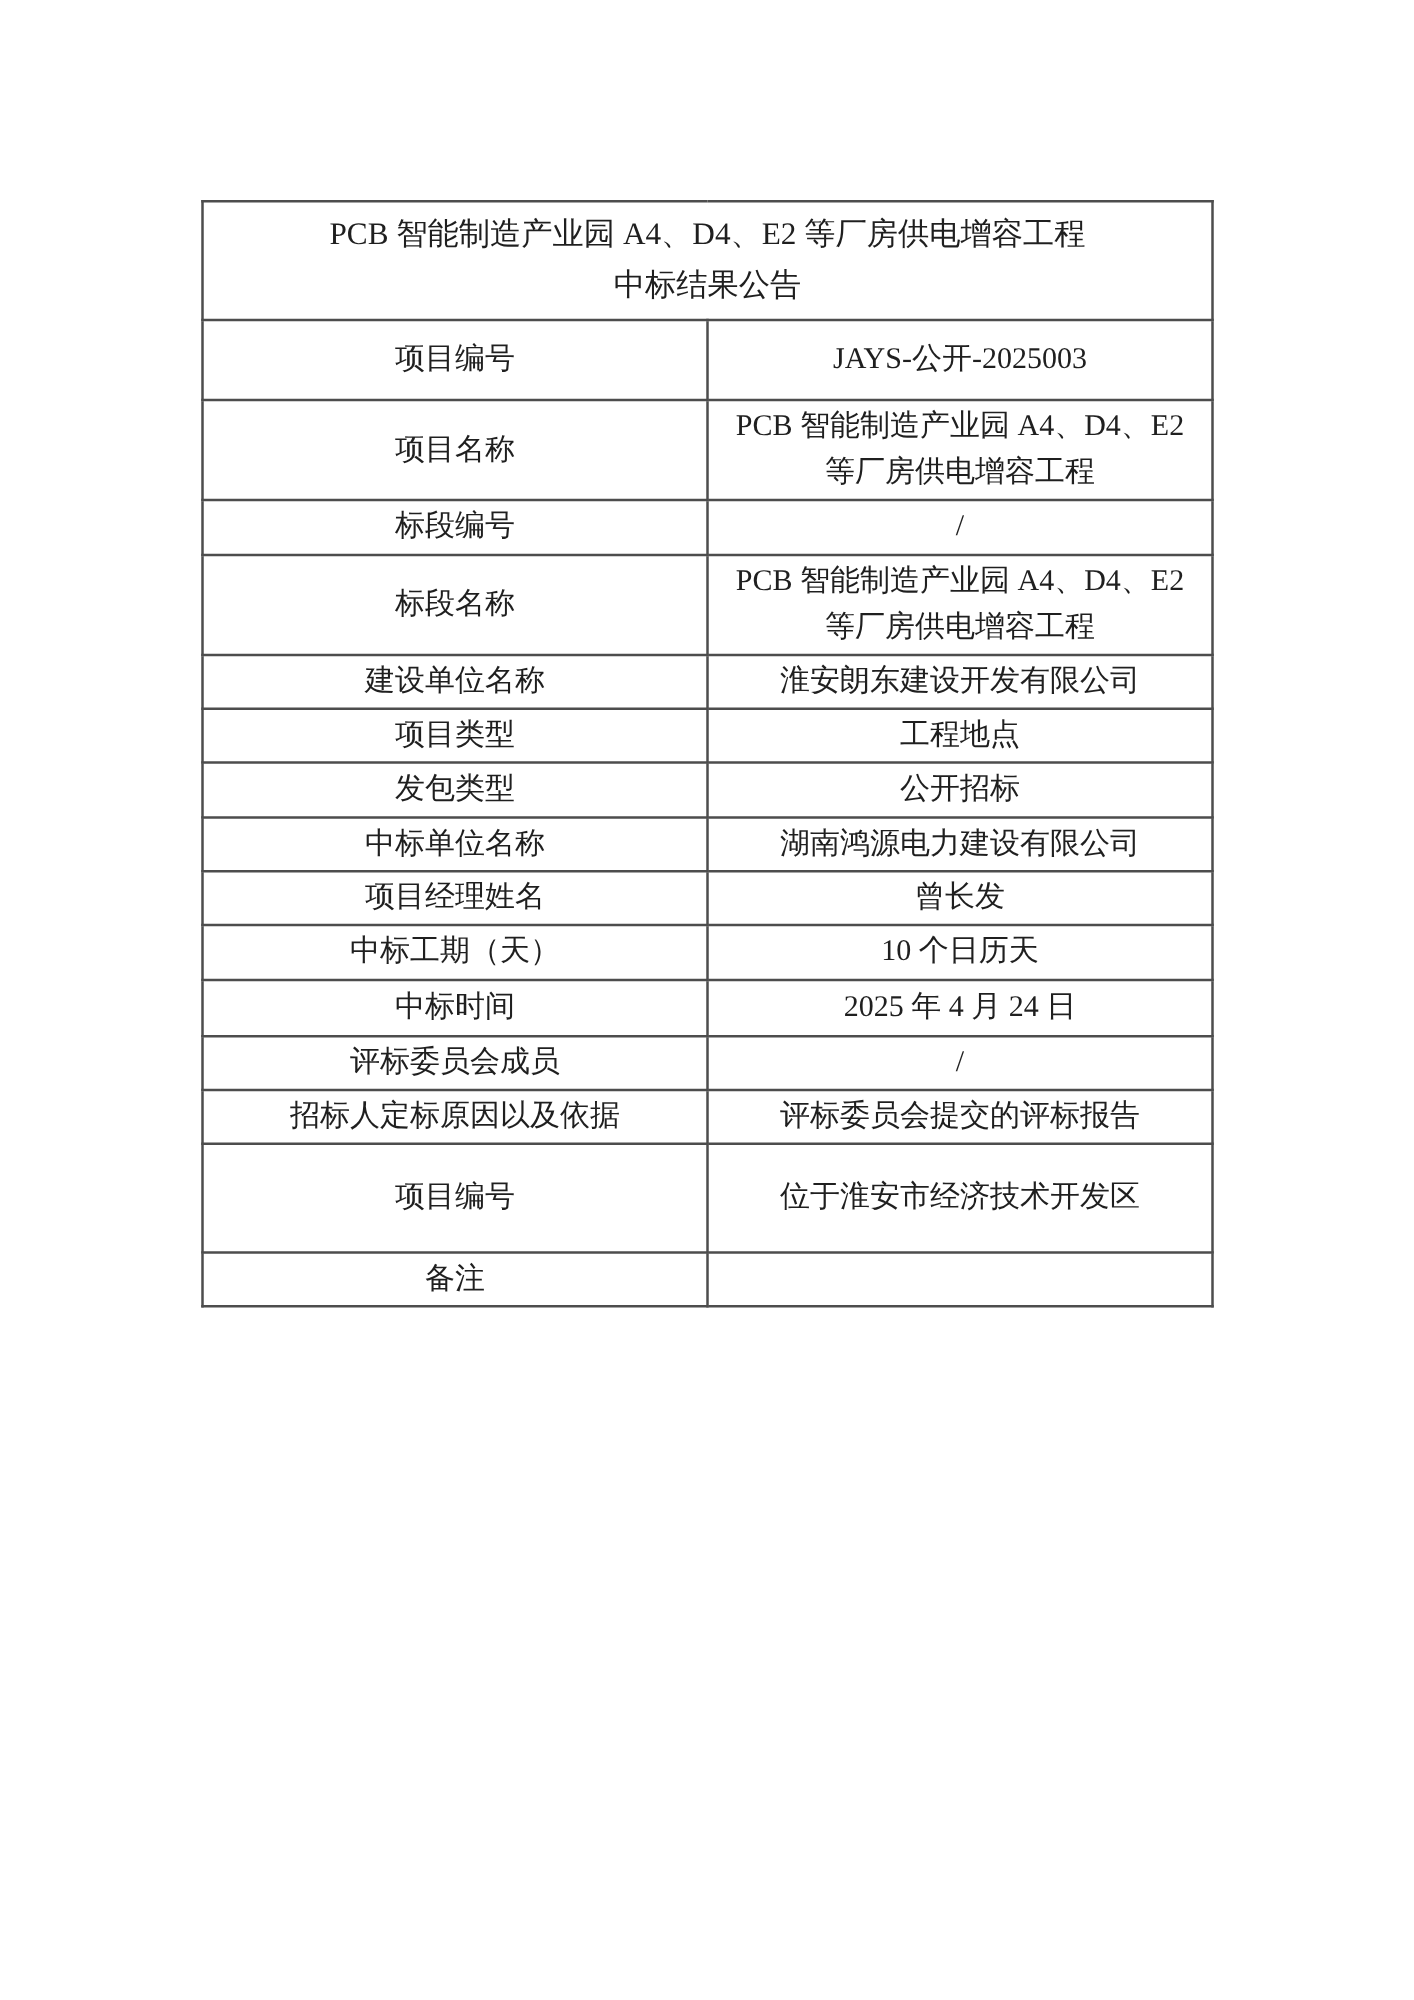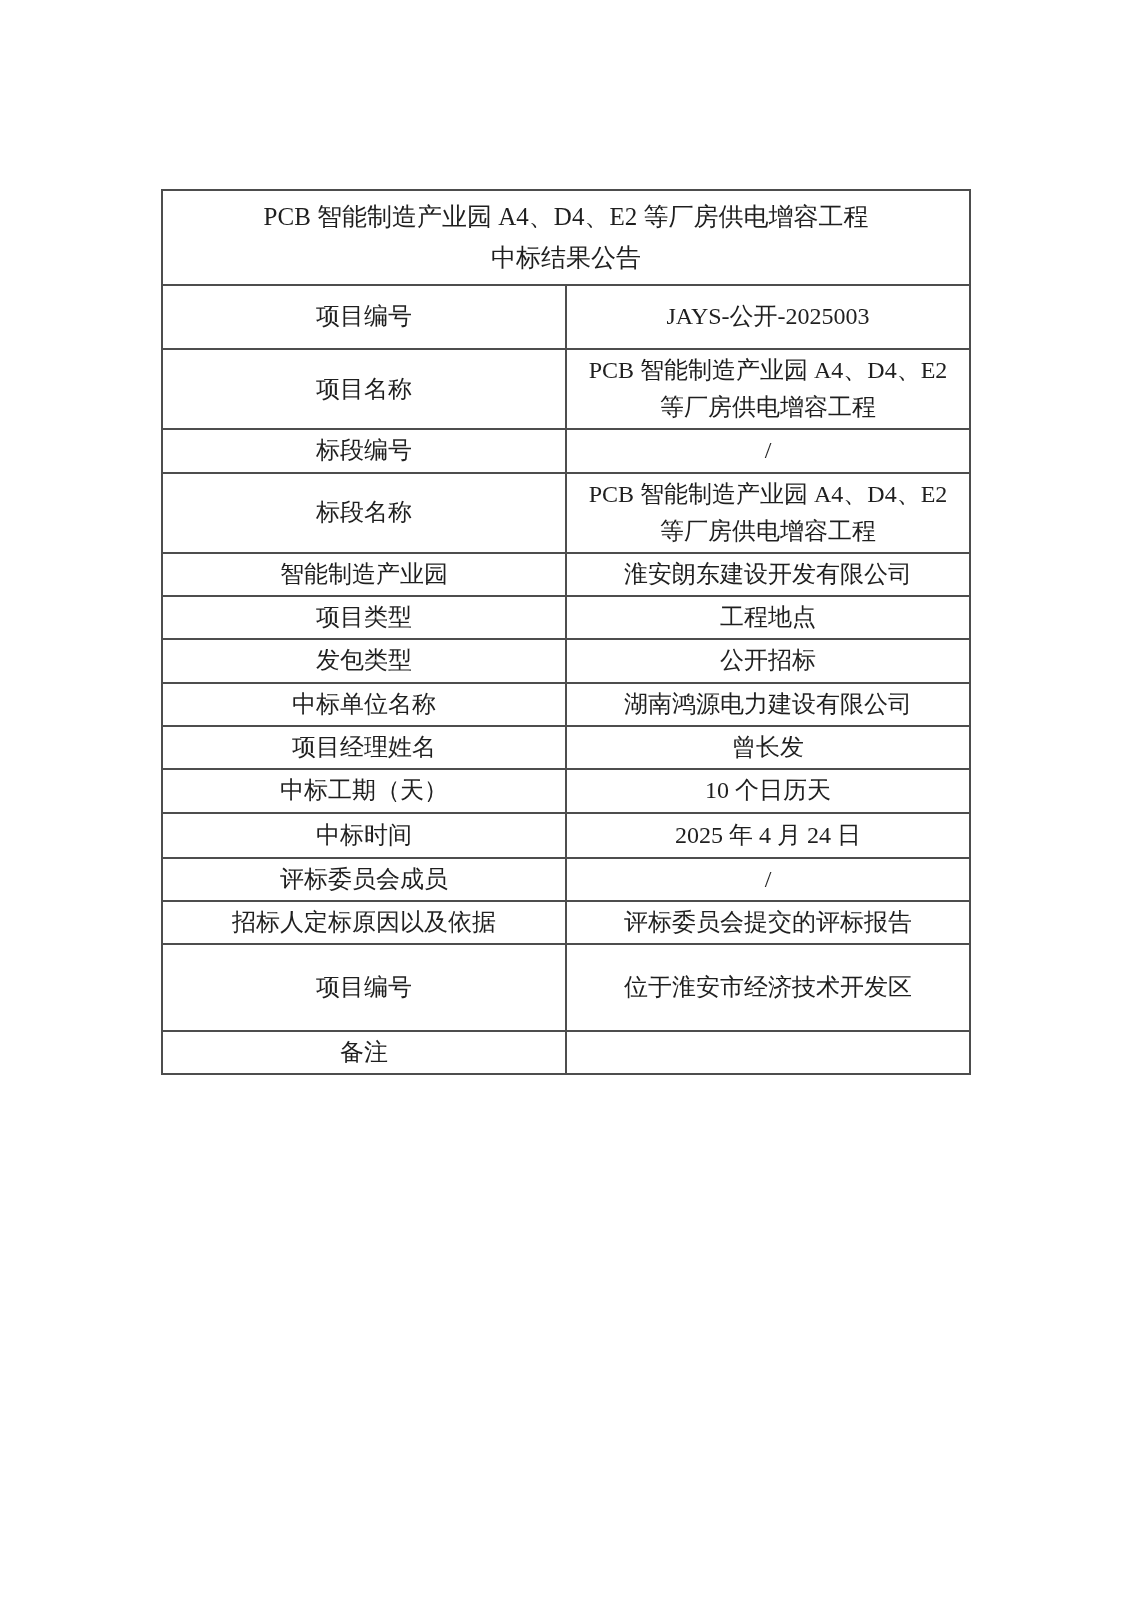--- a/index.html
+++ b/index.html
@@ -15,21 +15,21 @@
     position: relative;
     width: 1131px;
     height: 1600px;
     background: #ffffff;
     overflow: hidden;
   }
 
   table.announcement {
     position: absolute;
     left: 161px;
-    top: 189px;
+    top: 160px;
     width: 810px;
     border-collapse: collapse;
     table-layout: fixed;
   }
 
   table.announcement td {
     border: 2px solid #4d4d4d;
     font-size: 24px;
     text-align: center;
     vertical-align: middle;
@@ -93,21 +93,21 @@
         <td class="col-label">标段编号</td>
         <td class="col-value">/</td>
       </tr>
 
       <tr>
         <td class="col-label">标段名称</td>
         <td class="col-value">PCB 智能制造产业园 A4、D4、E2 等厂房供电增容工程</td>
       </tr>
 
       <tr>
-        <td class="col-label">智能制造产业园</td>
+        <td class="col-label">建设单位名称</td>
         <td class="col-value">淮安朗东建设开发有限公司</td>
       </tr>
 
       <tr>
         <td class="col-label">项目类型</td>
         <td class="col-value">工程地点</td>
       </tr>
 
       <tr>
         <td class="col-label">发包类型</td>

